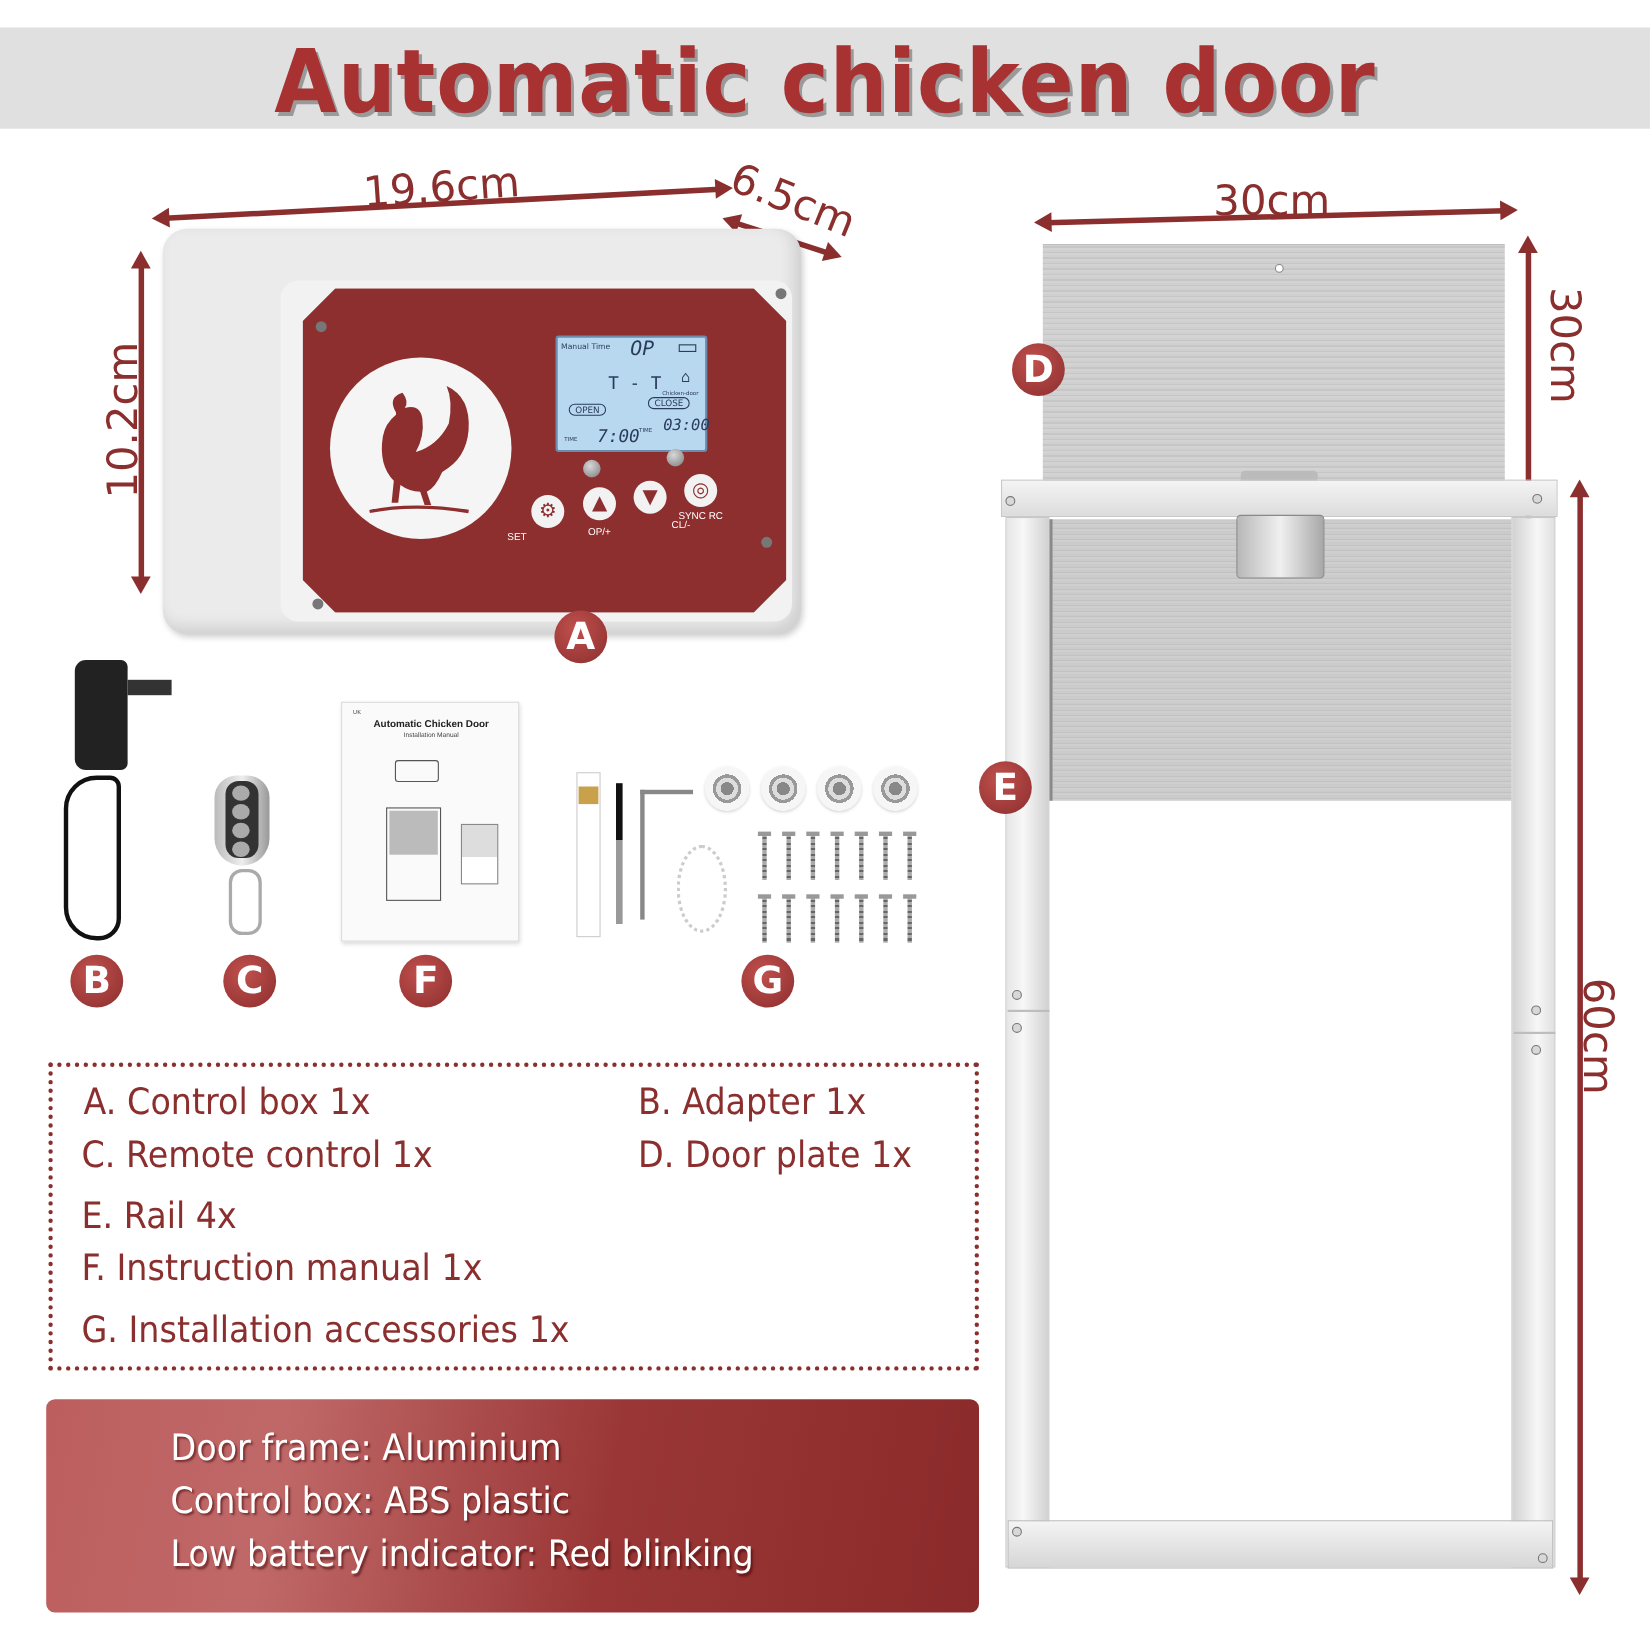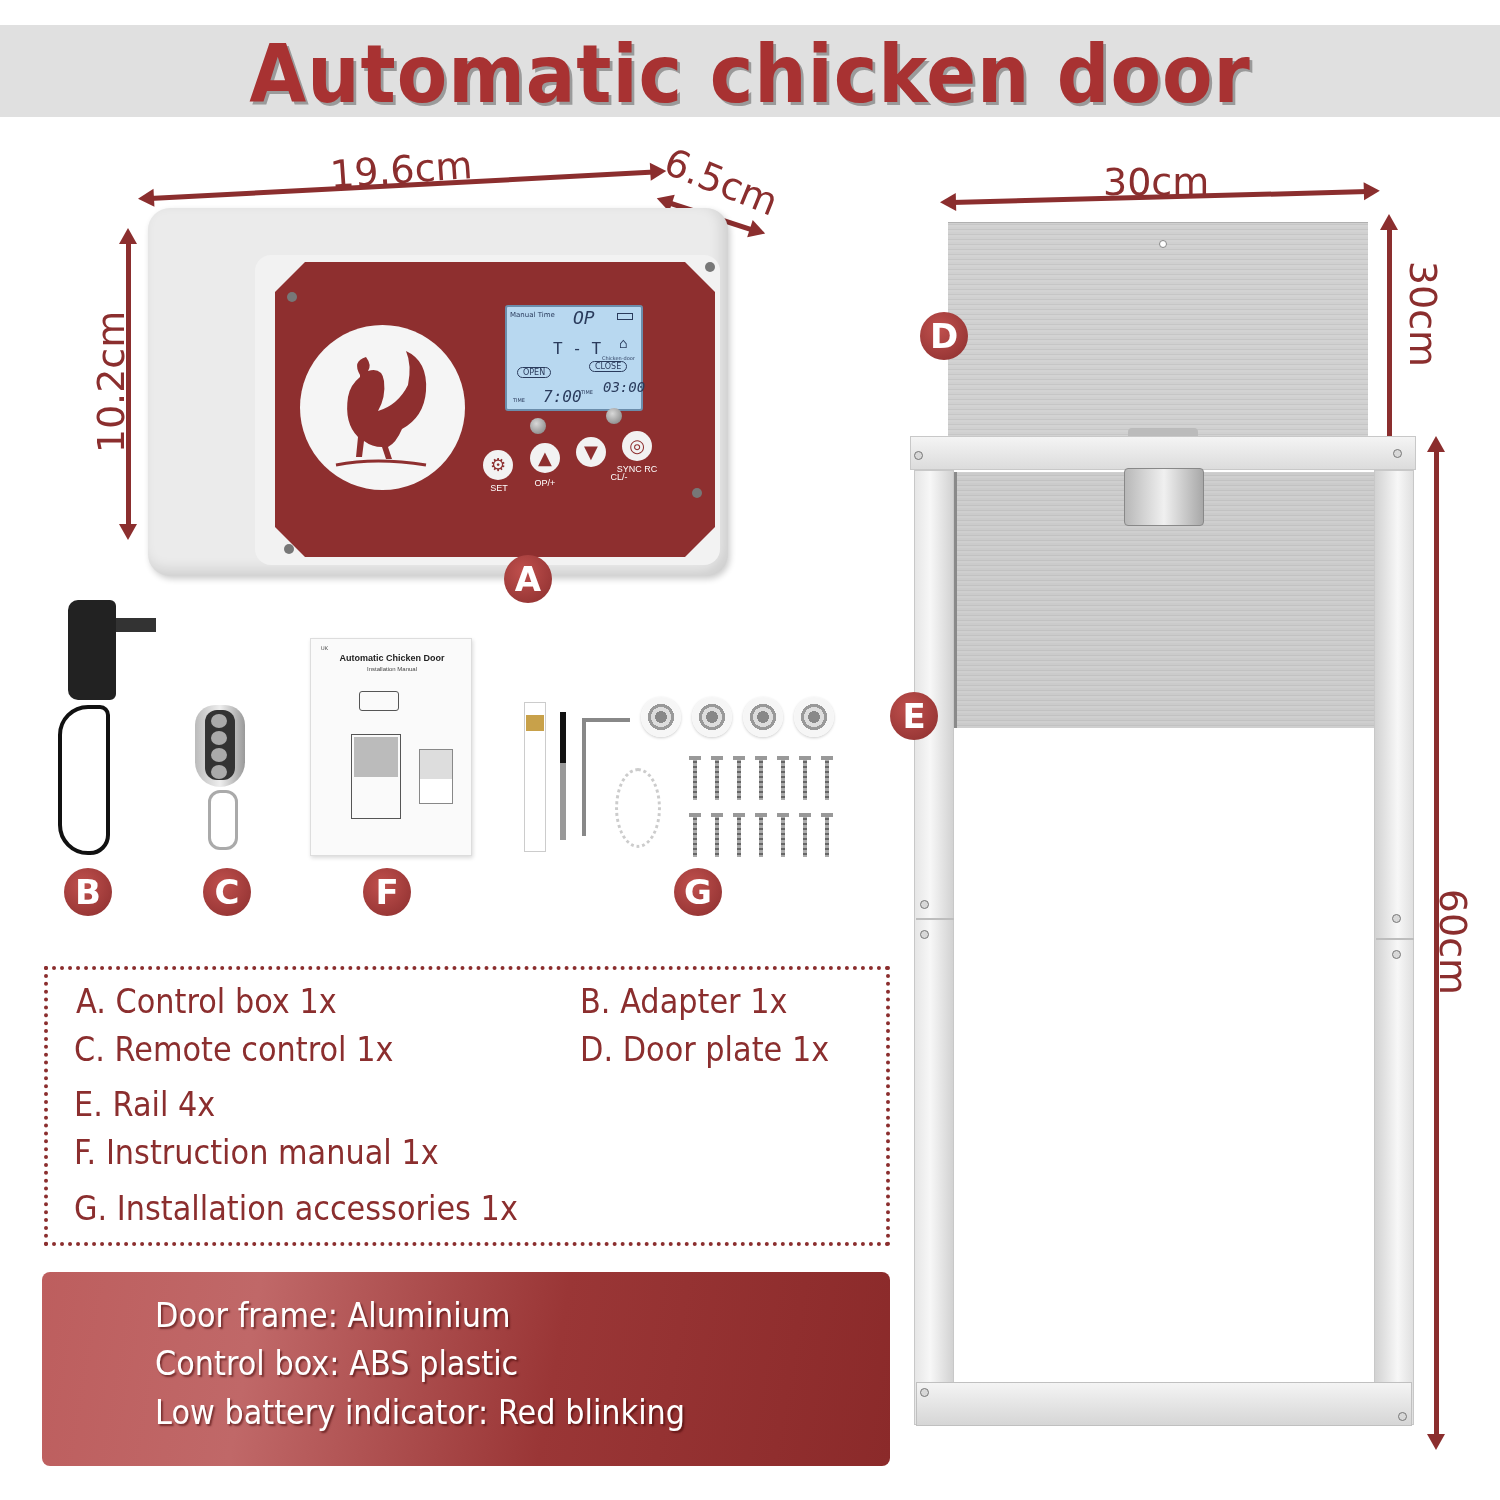--- a/index.html
+++ b/index.html
@@ -137,21 +137,21 @@
   <div class="pill" style="left:82px;top:54px;">CLOSE</div>
   <div class="tl" style="left:6px;top:90px;">TIME</div>
   <div class="t1">7:00</div>
   <div class="tl" style="left:74px;top:82px;">TIME</div>
   <div class="t2">03:00</div>
 </div>
 <div class="led" style="left:530px;top:418px;"></div>
 <div class="led" style="left:606px;top:408px;"></div>
 
 <div class="btn" style="left:483px;top:450px;"><span>⚙</span></div>
-<div class="btn-label" style="left:481px;top:483px;width:36px;">SET</div>
+<div class="btn-label" style="left:452px;top:483px;width:36px;">SET</div>
 <div class="btn" style="left:530px;top:443px;"><span>▲</span></div>
 <div class="btn-label" style="left:526px;top:478px;width:38px;">OP/+</div>
 <div class="btn" style="left:576px;top:437px;"><span>▼</span></div>
 <div class="btn-label" style="left:600px;top:472px;width:38px;">CL/-</div>
 <div class="btn" style="left:622px;top:431px;"><span>◎</span></div>
 <div class="btn-label" style="left:616px;top:464px;width:42px;">SYNC RC</div>
 
 <div class="badge" style="left:504px;top:555px;">A</div>
 
 <div class="adapter"></div>

